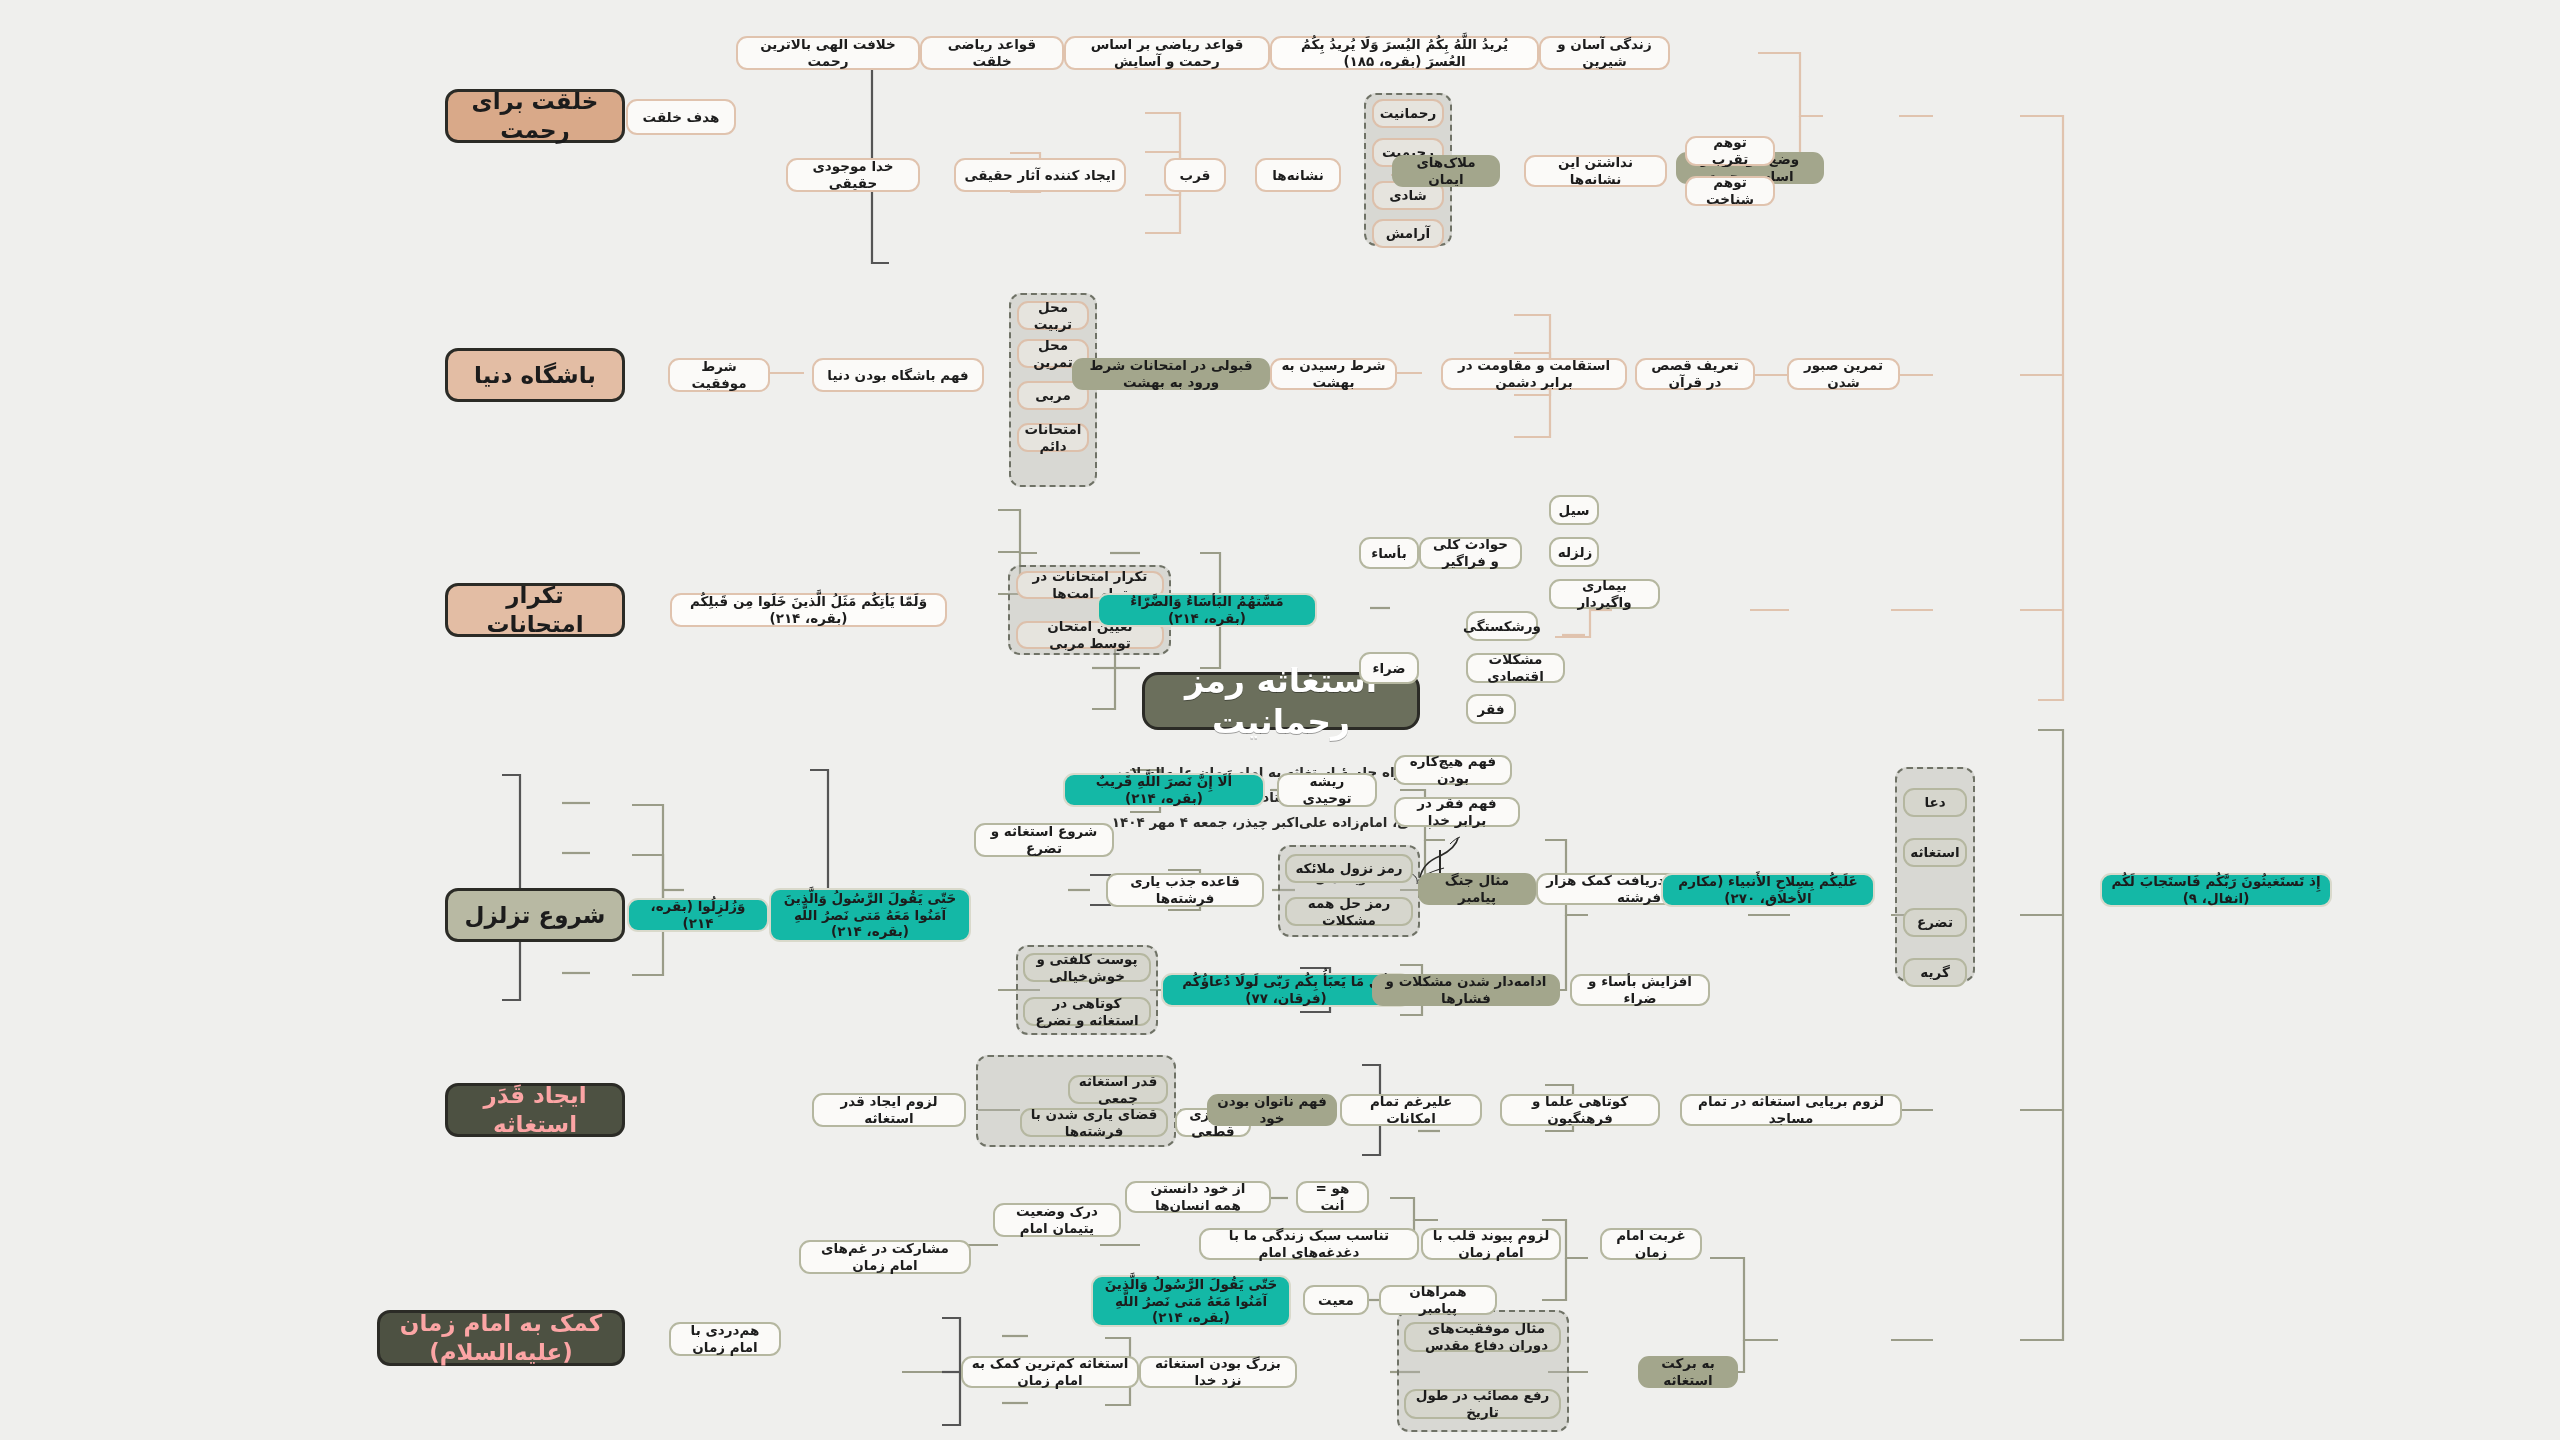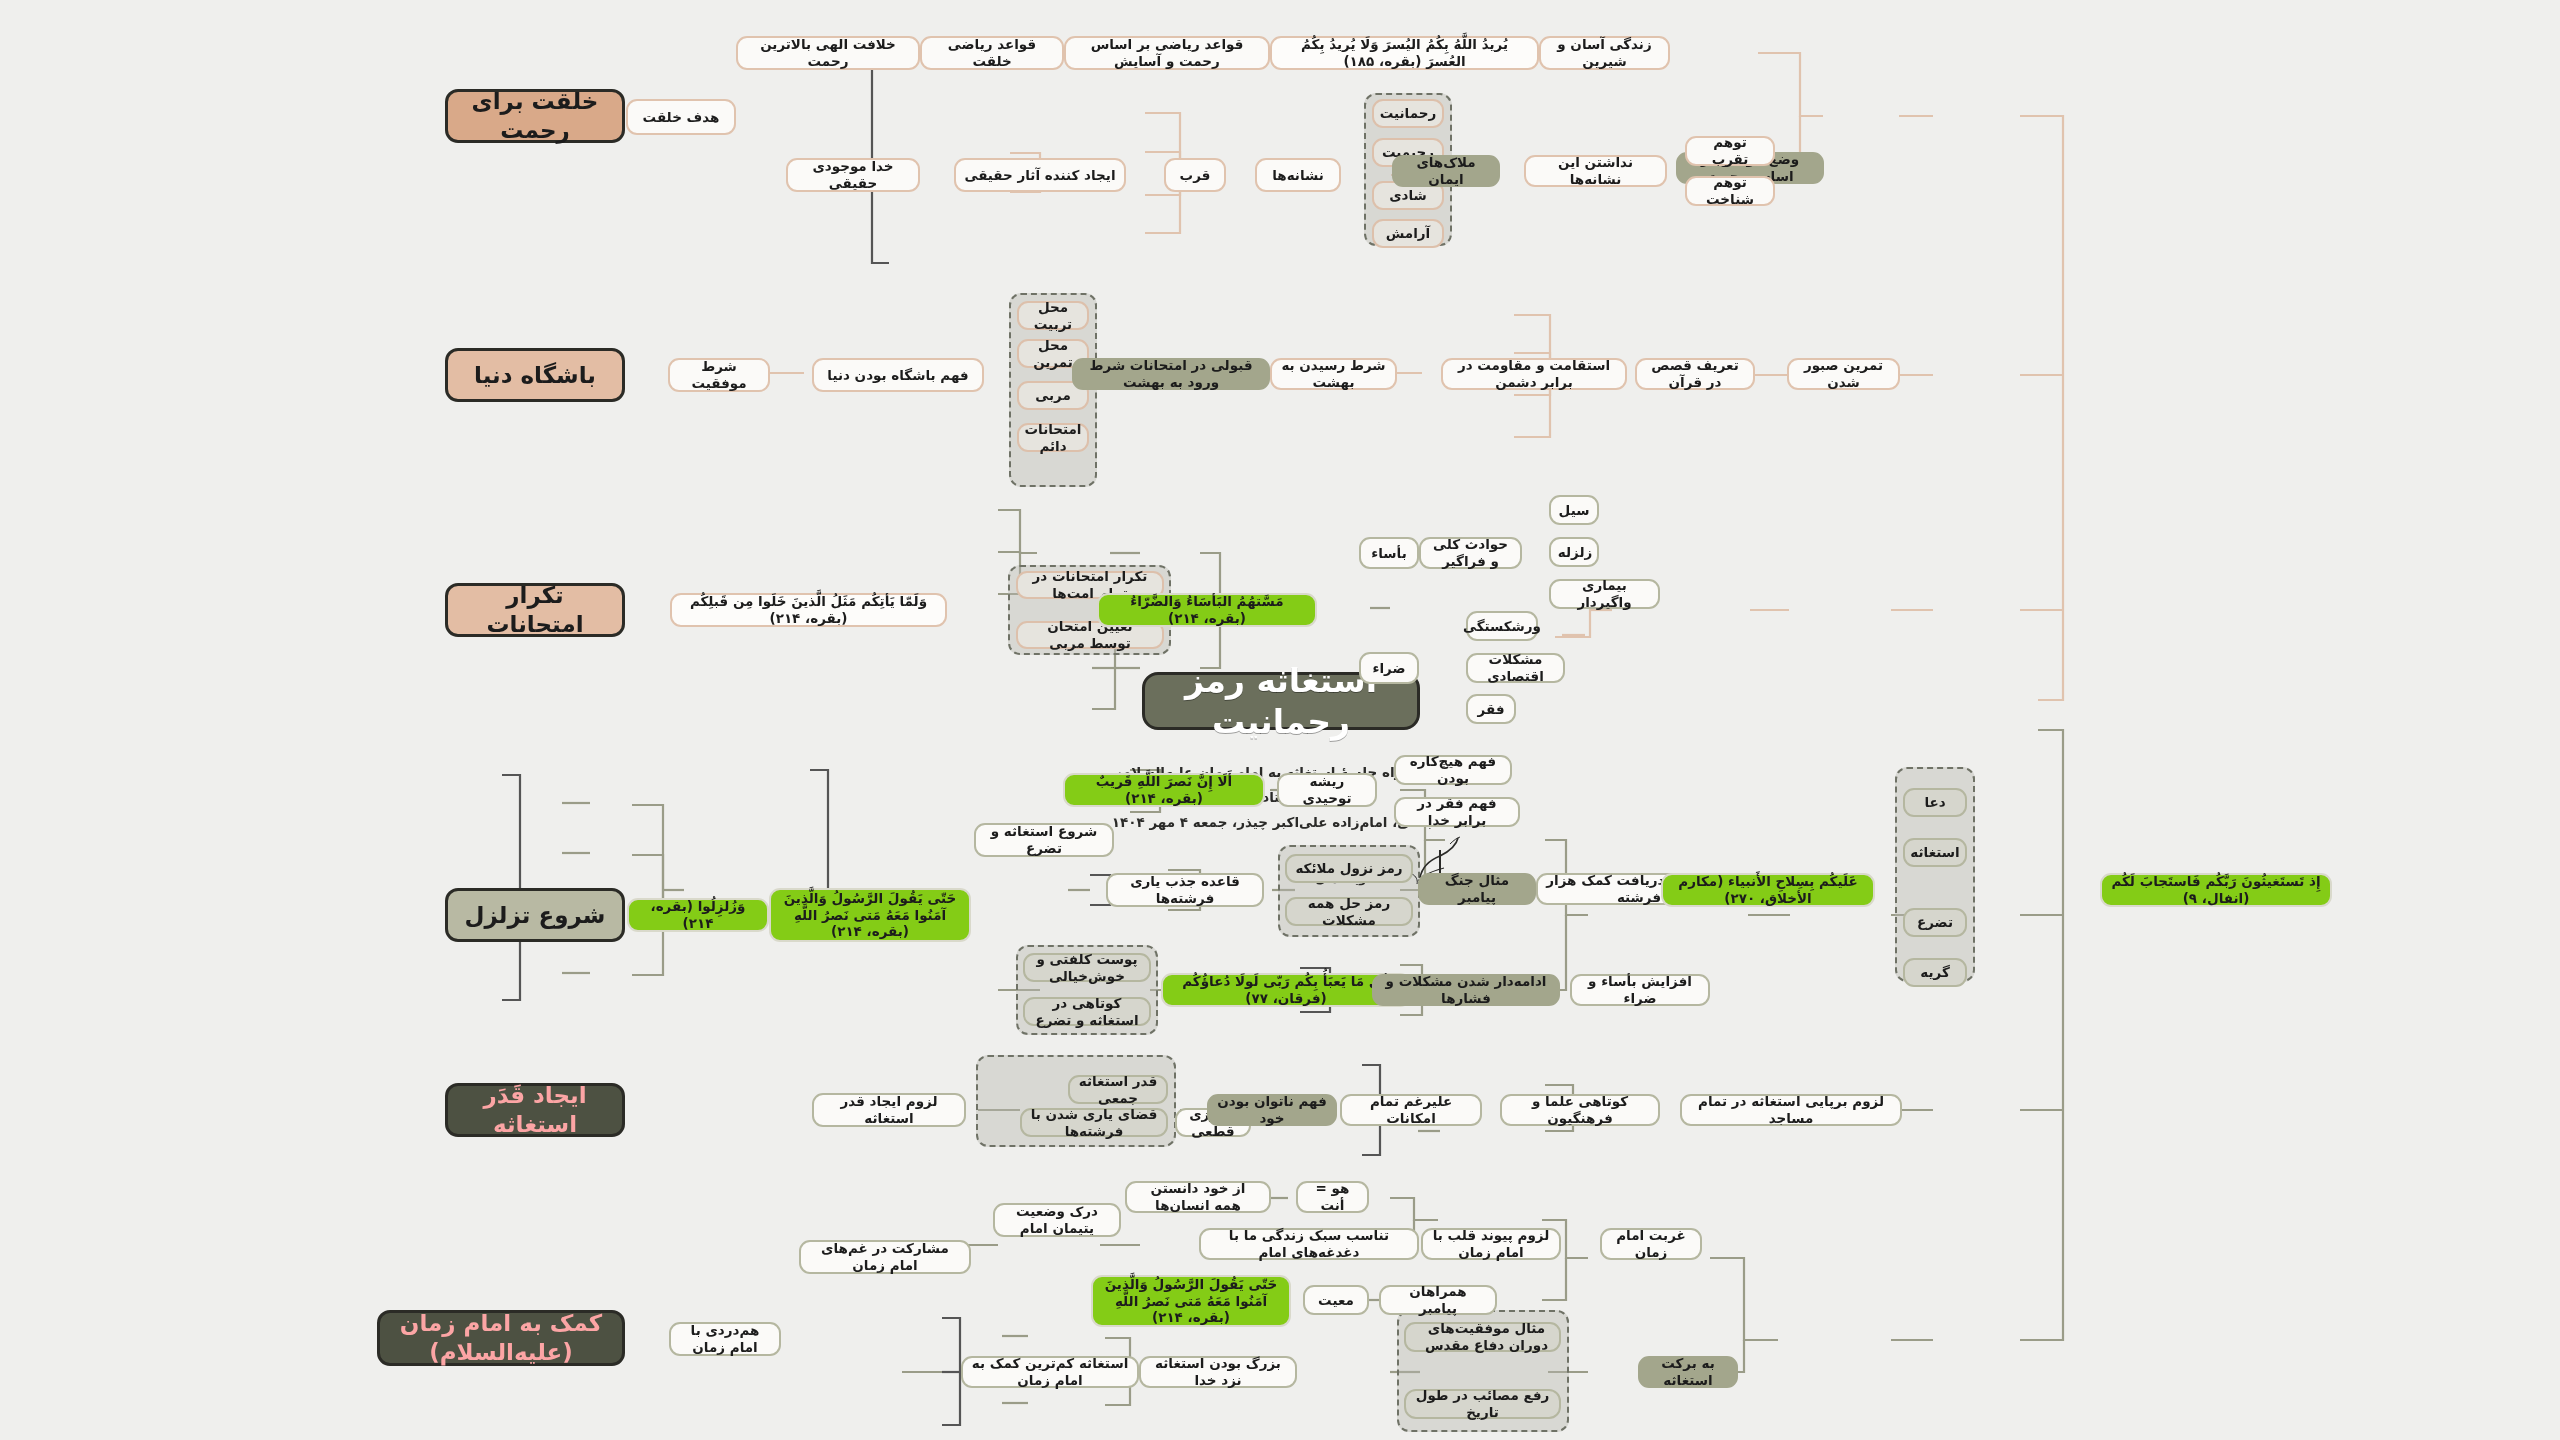--- a/index.html
+++ b/index.html
@@ -63,21 +63,21 @@
   .v-fill-olive {     
     background: #a3a68c; border: 2px solid #a3a68c; font-size: 13.5px;
   }
   .v-chip-tan {       
     background: #e6e4de; border: 2px solid #ddc0ab; font-size: 13.5px;
   }
   .v-chip-olive {     
     background: #d6d6cd; border: 2px solid #b5b7a0; font-size: 13.5px;
   }
   .v-ayah {           
-    background: #84cc16; border: 2px solid #d9d9cb; font-size: 13.5px;
+    background: #14b8a6; border: 2px solid #d9d9cb; font-size: 13.5px;
   }
   .v-ayah-tan {
     background: #fdfcfa; border: 2px solid #e0c3ae; font-size: 13.5px;
   }
 
   
   .group {
     position: absolute;
     border: 2px dashed #6f7266;
     background: rgba(184,184,176,0.42);

